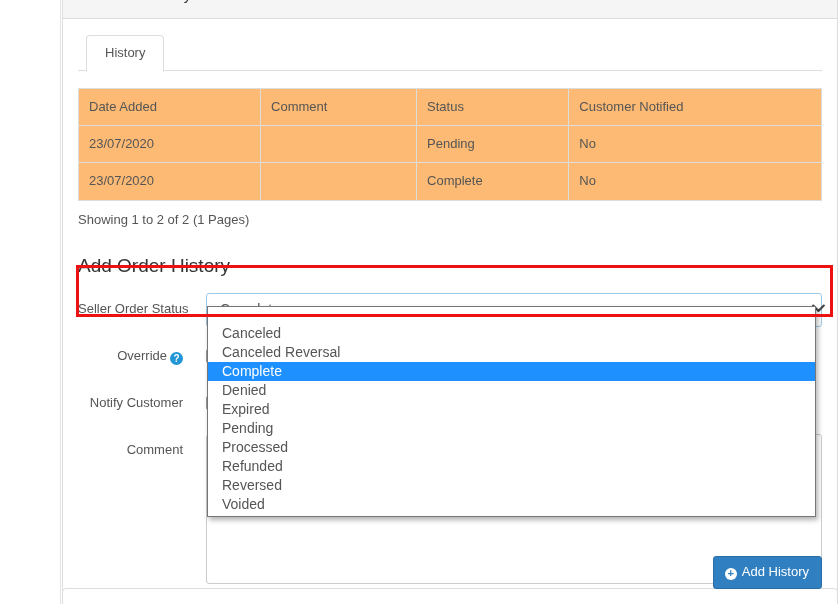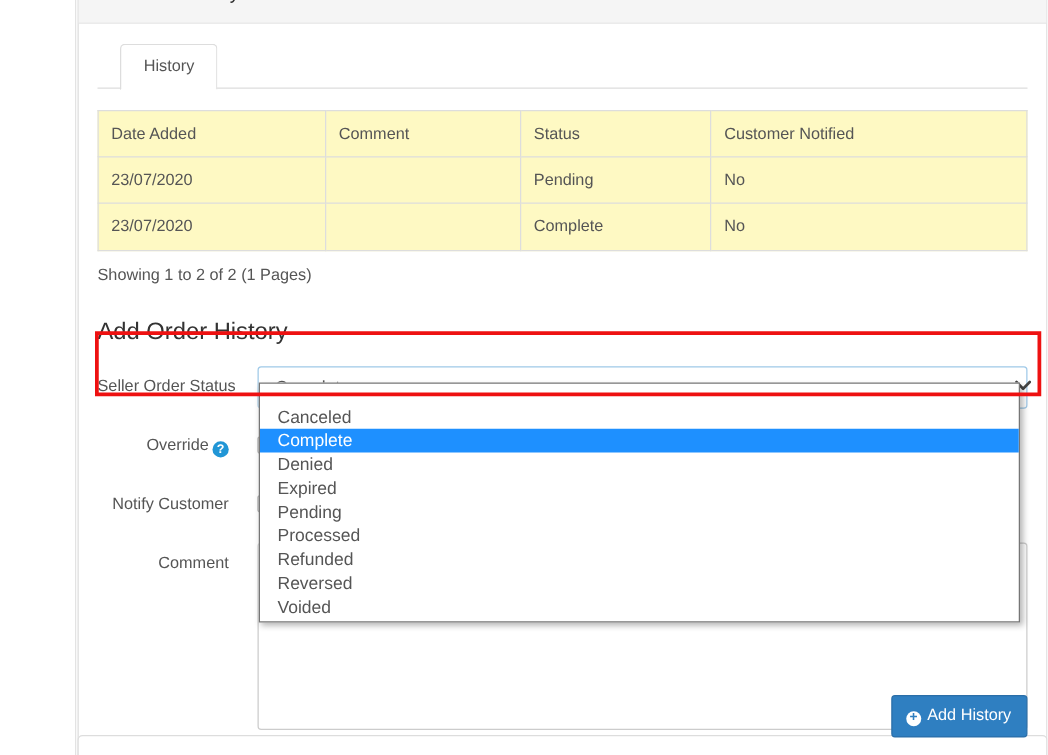--- a/index.html
+++ b/index.html
@@ -67,39 +67,39 @@
 
   
   .tabs {
     position: relative;
     height: 36px;
     margin: 16px 0 0 0;
     border-bottom: 1px solid #dddddd;
   }
   .tab {
     position: absolute;
-    left: 18px;
+    left: 8px;
     top: 0;
     height: 37px;
     padding: 9px 18px 0 18px;
     background: #ffffff;
     border: 1px solid #dddddd;
     border-bottom: 1px solid #ffffff;
     border-radius: 4px 4px 0 0;
     font-size: 13px;
     color: #555555;
     cursor: pointer;
   }
 
   
   table.history {
     width: 100%;
     border-collapse: collapse;
     margin-top: 17px;
-    background: #fef9c3;
+    background: #fdba74;
   }
   table.history th,
   table.history td {
     border: 1px solid #dddddd;
     padding: 9px 10px;
     text-align: left;
     font-weight: normal;
     font-size: 13px;
     color: #555555;
     line-height: 1.4;
@@ -407,20 +407,21 @@
         </div>
       </div>
     </div>
 
     <div class="panel-bottom"></div>
 
   </div>
 
   <div class="dropdown" id="dropdown">
       <div class="dd-item">Canceled</div>
+      <div class="dd-item">Canceled Reversal</div>
       <div class="dd-item selected">Complete</div>
       <div class="dd-item">Denied</div>
       <div class="dd-item">Expired</div>
       <div class="dd-item">Pending</div>
       <div class="dd-item">Processed</div>
       <div class="dd-item">Refunded</div>
       <div class="dd-item">Reversed</div>
       <div class="dd-item">Voided</div>
     </div>
 

